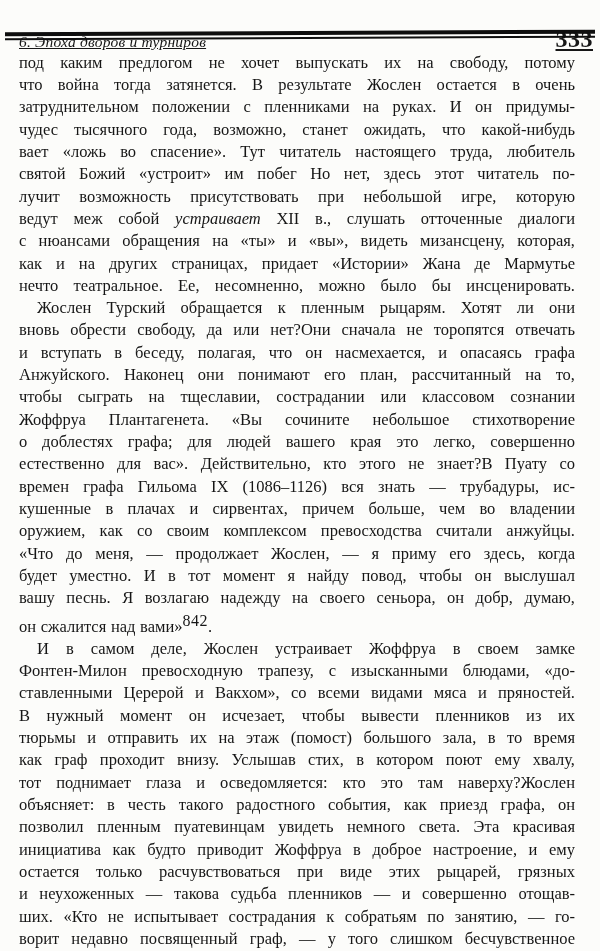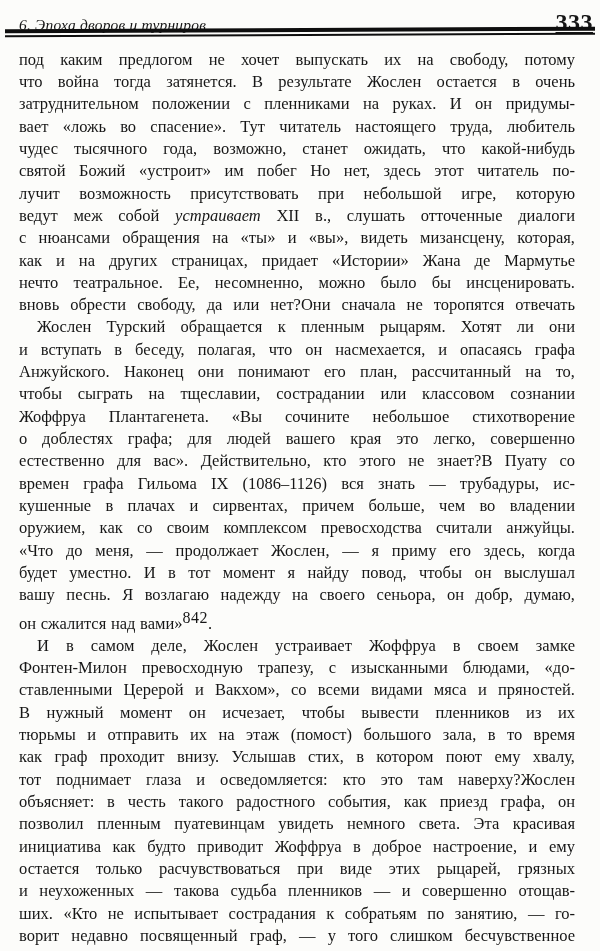--- a/index.html
+++ b/index.html
@@ -12,21 +12,21 @@
     background: #fcfcfa;
     color: #161616;
     font-family: "Liberation Serif", "DejaVu Serif", serif;
     overflow: hidden;
     box-sizing: border-box;
   }
   .header-row {
     display: flex;
     justify-content: space-between;
     align-items: baseline;
-    padding: 9px 7px 0 19px;
+    padding: 26px 7px 0 19px;
     height: 23px;
     box-sizing: border-box;
     text-decoration: underline;
   }
   .running-title {
     font-style: italic;
     font-size: 15.5px;
     letter-spacing: 0.2px;
     white-space: nowrap;
   }
@@ -69,30 +69,30 @@
     <span class="page-number">333</span>
   </div>
   <div class="header-rule">
     <div class="rule-thick"></div>
     <div class="rule-thin"></div>
   </div>
   <div class="page-body">
       <div class="line"><span class="">под каким предлогом не хочет выпускать их на свободу, потому</span></div>
       <div class="line"><span class="">что война тогда затянется. В результате Жослен остается в очень</span></div>
       <div class="line"><span class="">затруднительном положении с пленниками на руках. И он придумы-</span></div>
+      <div class="line"><span class="">чудес тысячного года, возможно, станет ожидать, что какой-нибудь</span></div>
       <div class="line"><span class="">вает «ложь во спасение». Тут читатель настоящего труда, любитель</span></div>
-      <div class="line"><span class="">чудес тысячного года, возможно, станет ожидать, что какой-нибудь</span></div>
       <div class="line"><span class="">святой Божий «устроит» им побег  Но нет, здесь этот читатель по-</span></div>
       <div class="line"><span class="">лучит возможность присутствовать при небольшой игре, которую</span></div>
       <div class="line"><span class="">ведут меж собой </span><span class="it">устраивает</span><span class=""> XII в., слушать отточенные диалоги</span></div>
       <div class="line"><span class="">с нюансами обращения на «ты» и «вы», видеть мизансцену, которая,</span></div>
       <div class="line"><span class="">как и на других страницах, придает «Истории» Жана де Мармутье</span></div>
       <div class="line"><span class="">нечто театральное. Ее, несомненно, можно было бы инсценировать.</span></div>
+      <div class="line indent"><span class="">Жослен Турский обращается к пленным рыцарям. Хотят ли они</span></div>
       <div class="line"><span class="">вновь обрести свободу, да или нет?Они сначала не торопятся отвечать</span></div>
-      <div class="line indent"><span class="">Жослен Турский обращается к пленным рыцарям. Хотят ли они</span></div>
       <div class="line"><span class="">и вступать в беседу, полагая, что он насмехается, и опасаясь графа</span></div>
       <div class="line"><span class="">Анжуйского. Наконец они понимают его план, рассчитанный на то,</span></div>
       <div class="line"><span class="">чтобы сыграть на тщеславии, сострадании или классовом сознании</span></div>
       <div class="line"><span class="">Жоффруа Плантагенета. «Вы сочините небольшое стихотворение</span></div>
       <div class="line"><span class="">о доблестях графа; для людей вашего края это легко, совершенно</span></div>
       <div class="line"><span class="">естественно для вас». Действительно, кто этого не знает?В Пуату со</span></div>
       <div class="line"><span class="">времен графа Гильома IX (1086–1126) вся знать — трубадуры, ис-</span></div>
       <div class="line"><span class="">кушенные в плачах и сирвентах, причем больше, чем во владении</span></div>
       <div class="line"><span class="">оружием, как со своим комплексом превосходства считали анжуйцы.</span></div>
       <div class="line"><span class="">«Что до меня, — продолжает Жослен, — я приму его здесь, когда</span></div>

